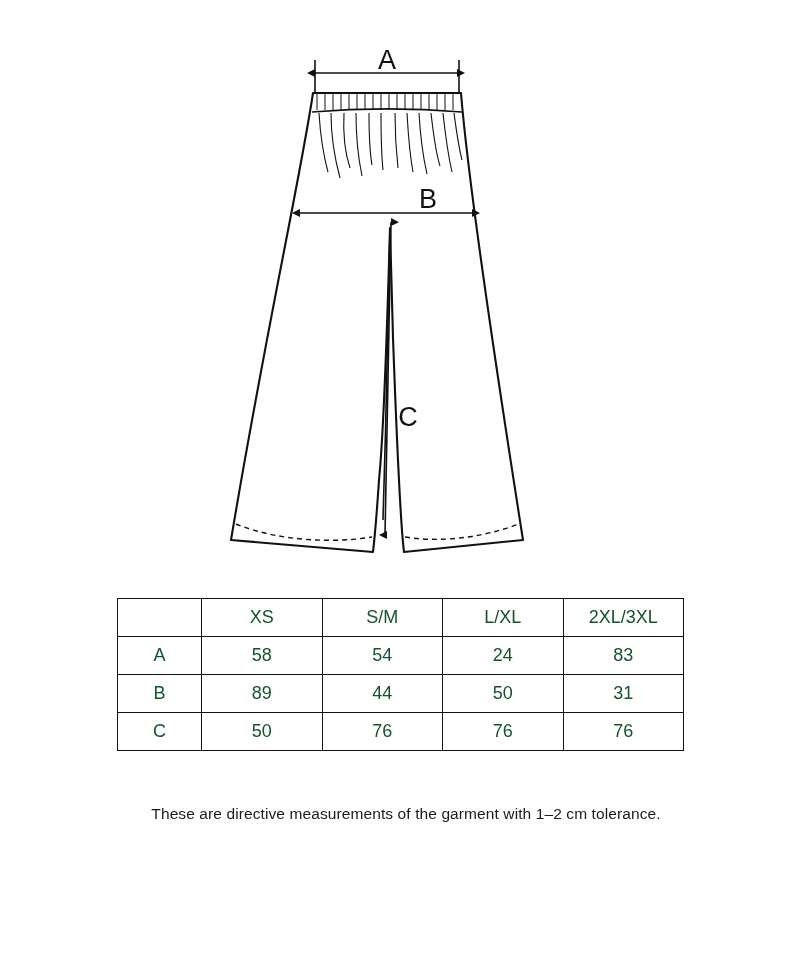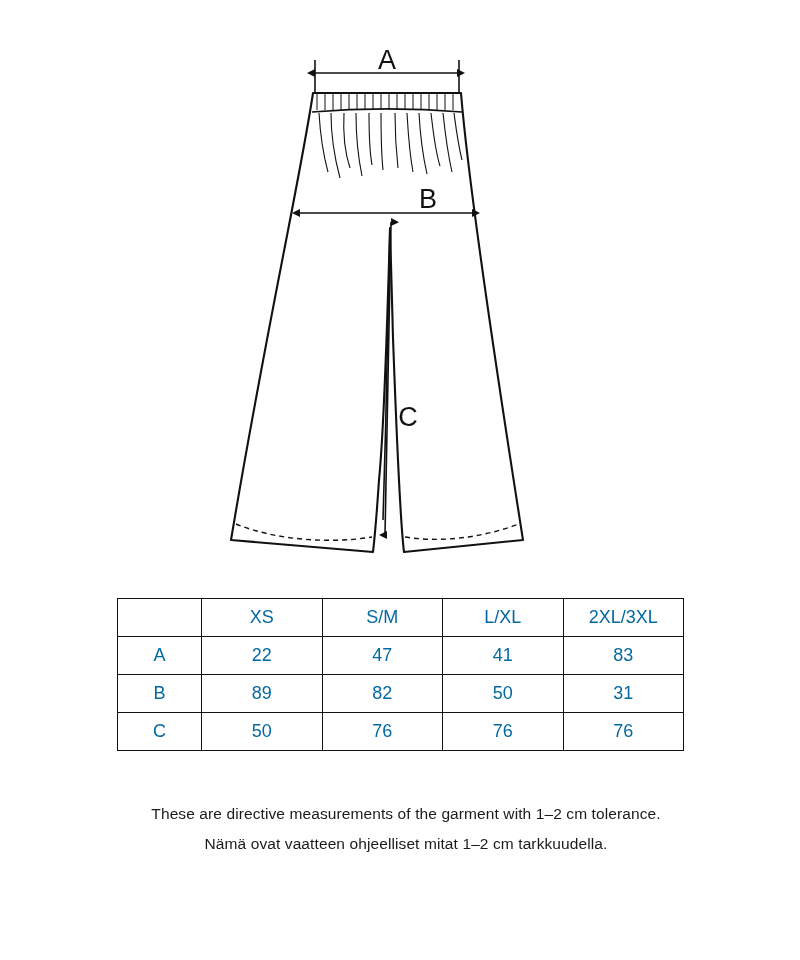--- a/index.html
+++ b/index.html
@@ -49,21 +49,21 @@
     border-collapse: collapse;
     table-layout: fixed;
   }
   .size-table td, .size-table th {
     border: 1.3px solid #121212;
     height: 37px;
     text-align: center;
     vertical-align: middle;
     font-weight: normal;
     font-size: 18px;
-    color: #0369a1;
+    color: #14532d;
     font-family: "Liberation Sans", sans-serif;
     padding: 0;
   }
   .size-table col.c0 { width: 84px; }
   .size-table col.cx { width: 120.5px; }
   .size-table .rowhead { font-size: 18px; }
 
   
   .notes {
     position: absolute;
@@ -198,40 +198,39 @@
         <th></th>
         <th>XS</th>
         <th>S/M</th>
         <th>L/XL</th>
         <th>2XL/3XL</th>
       </tr>
     </thead>
     <tbody>
       <tr>
         <td class="rowhead">A</td>
-        <td>22</td>
-        <td>47</td>
-        <td>41</td>
+        <td>58</td>
+        <td>54</td>
+        <td>24</td>
         <td>83</td>
       </tr>
       <tr>
         <td class="rowhead">B</td>
         <td>89</td>
-        <td>82</td>
+        <td>44</td>
         <td>50</td>
         <td>31</td>
       </tr>
       <tr>
         <td class="rowhead">C</td>
         <td>50</td>
         <td>76</td>
         <td>76</td>
         <td>76</td>
       </tr>
     </tbody>
   </table>
 
   <div class="notes">
     <p>These are directive measurements of the garment with 1–2 cm tolerance.</p>
-    <p>Nämä ovat vaatteen ohjeelliset mitat 1–2 cm tarkkuudella.</p>
   </div>
 
 </div>
 
 </body></html>

